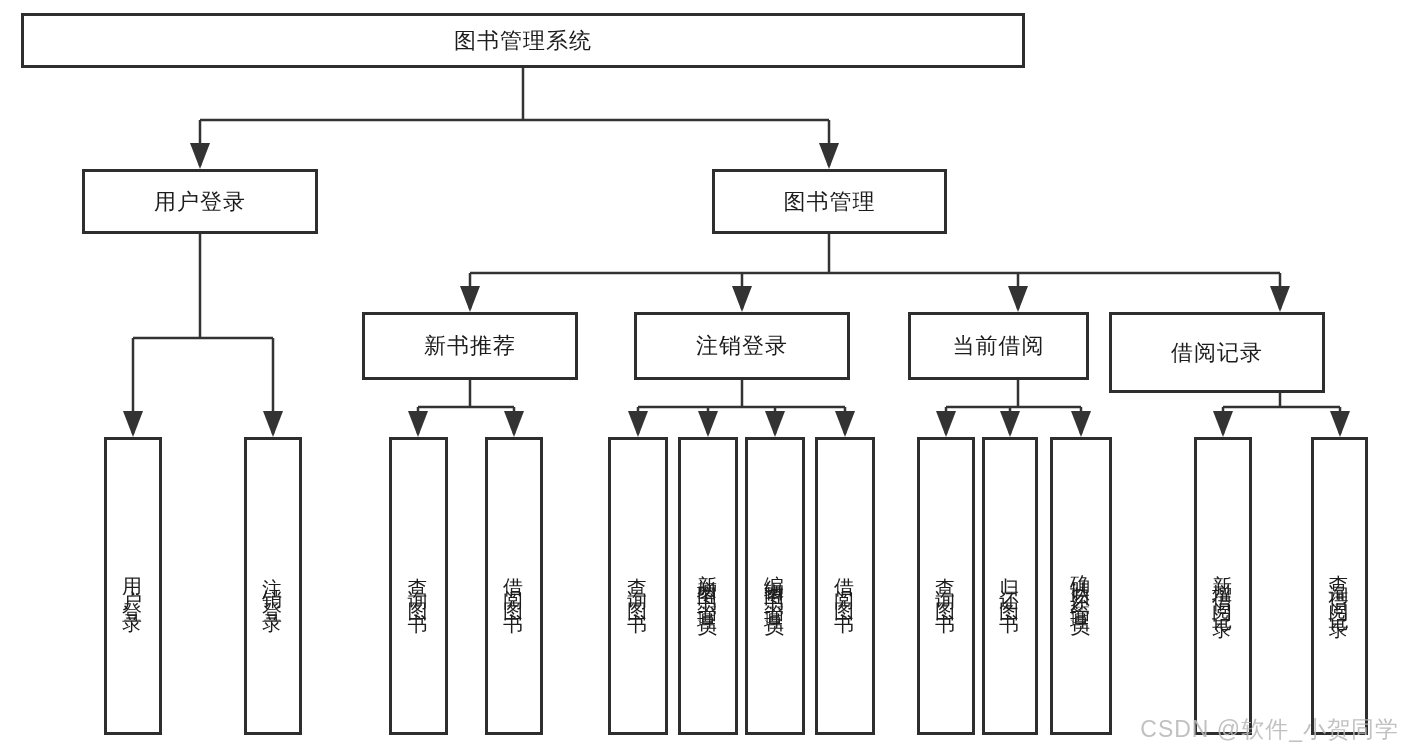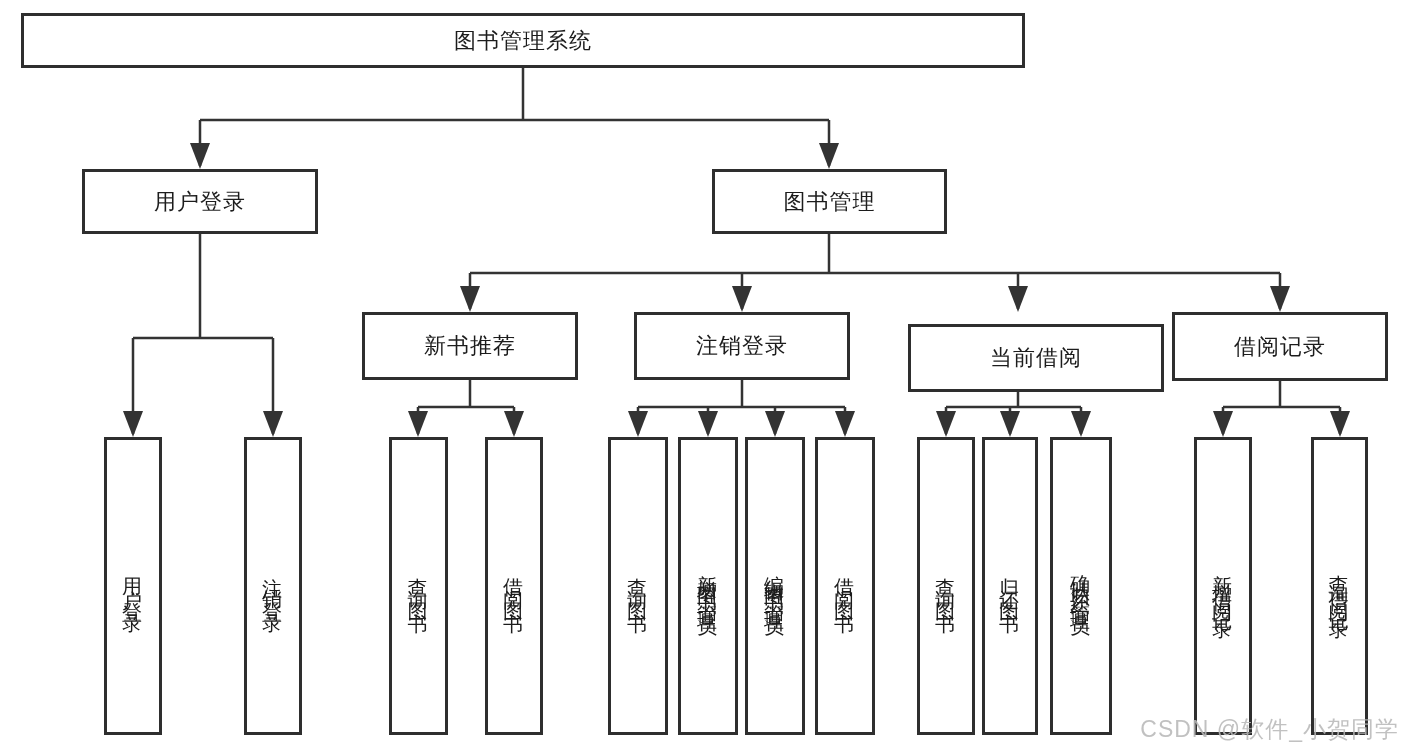--- a/index.html
+++ b/index.html
@@ -94,24 +94,24 @@
   <div class="box h" style="left:362px;top:312px;width:216px;height:68px">
     <span class="lbl">新书推荐</span>
   </div>
 
   <div class="box h" style="left:712px;top:169px;width:235px;height:65px">
     <span class="lbl">图书管理</span>
   </div>
   <div class="box h" style="left:634px;top:312px;width:216px;height:68px">
     <span class="lbl">注销登录</span>
   </div>
-  <div class="box h" style="left:908px;top:324px;width:256px;height:68px">
+  <div class="box h" style="left:908px;top:312px;width:181px;height:68px">
     <span class="lbl">当前借阅</span>
   </div>
-  <div class="box h" style="left:1172px;top:312px;width:216px;height:69px">
+  <div class="box h" style="left:1109px;top:312px;width:216px;height:81px">
     <span class="lbl">借阅记录</span>
   </div>
 
   <div class="box v ls4" style="left:104px;top:437px;width:58px;height:298px">
     <span class="lbl">用户登录</span>
   </div>
   <div class="box v ls4" style="left:244px;top:437px;width:58px;height:298px">
     <span class="lbl">注销登录</span>
   </div>
 

